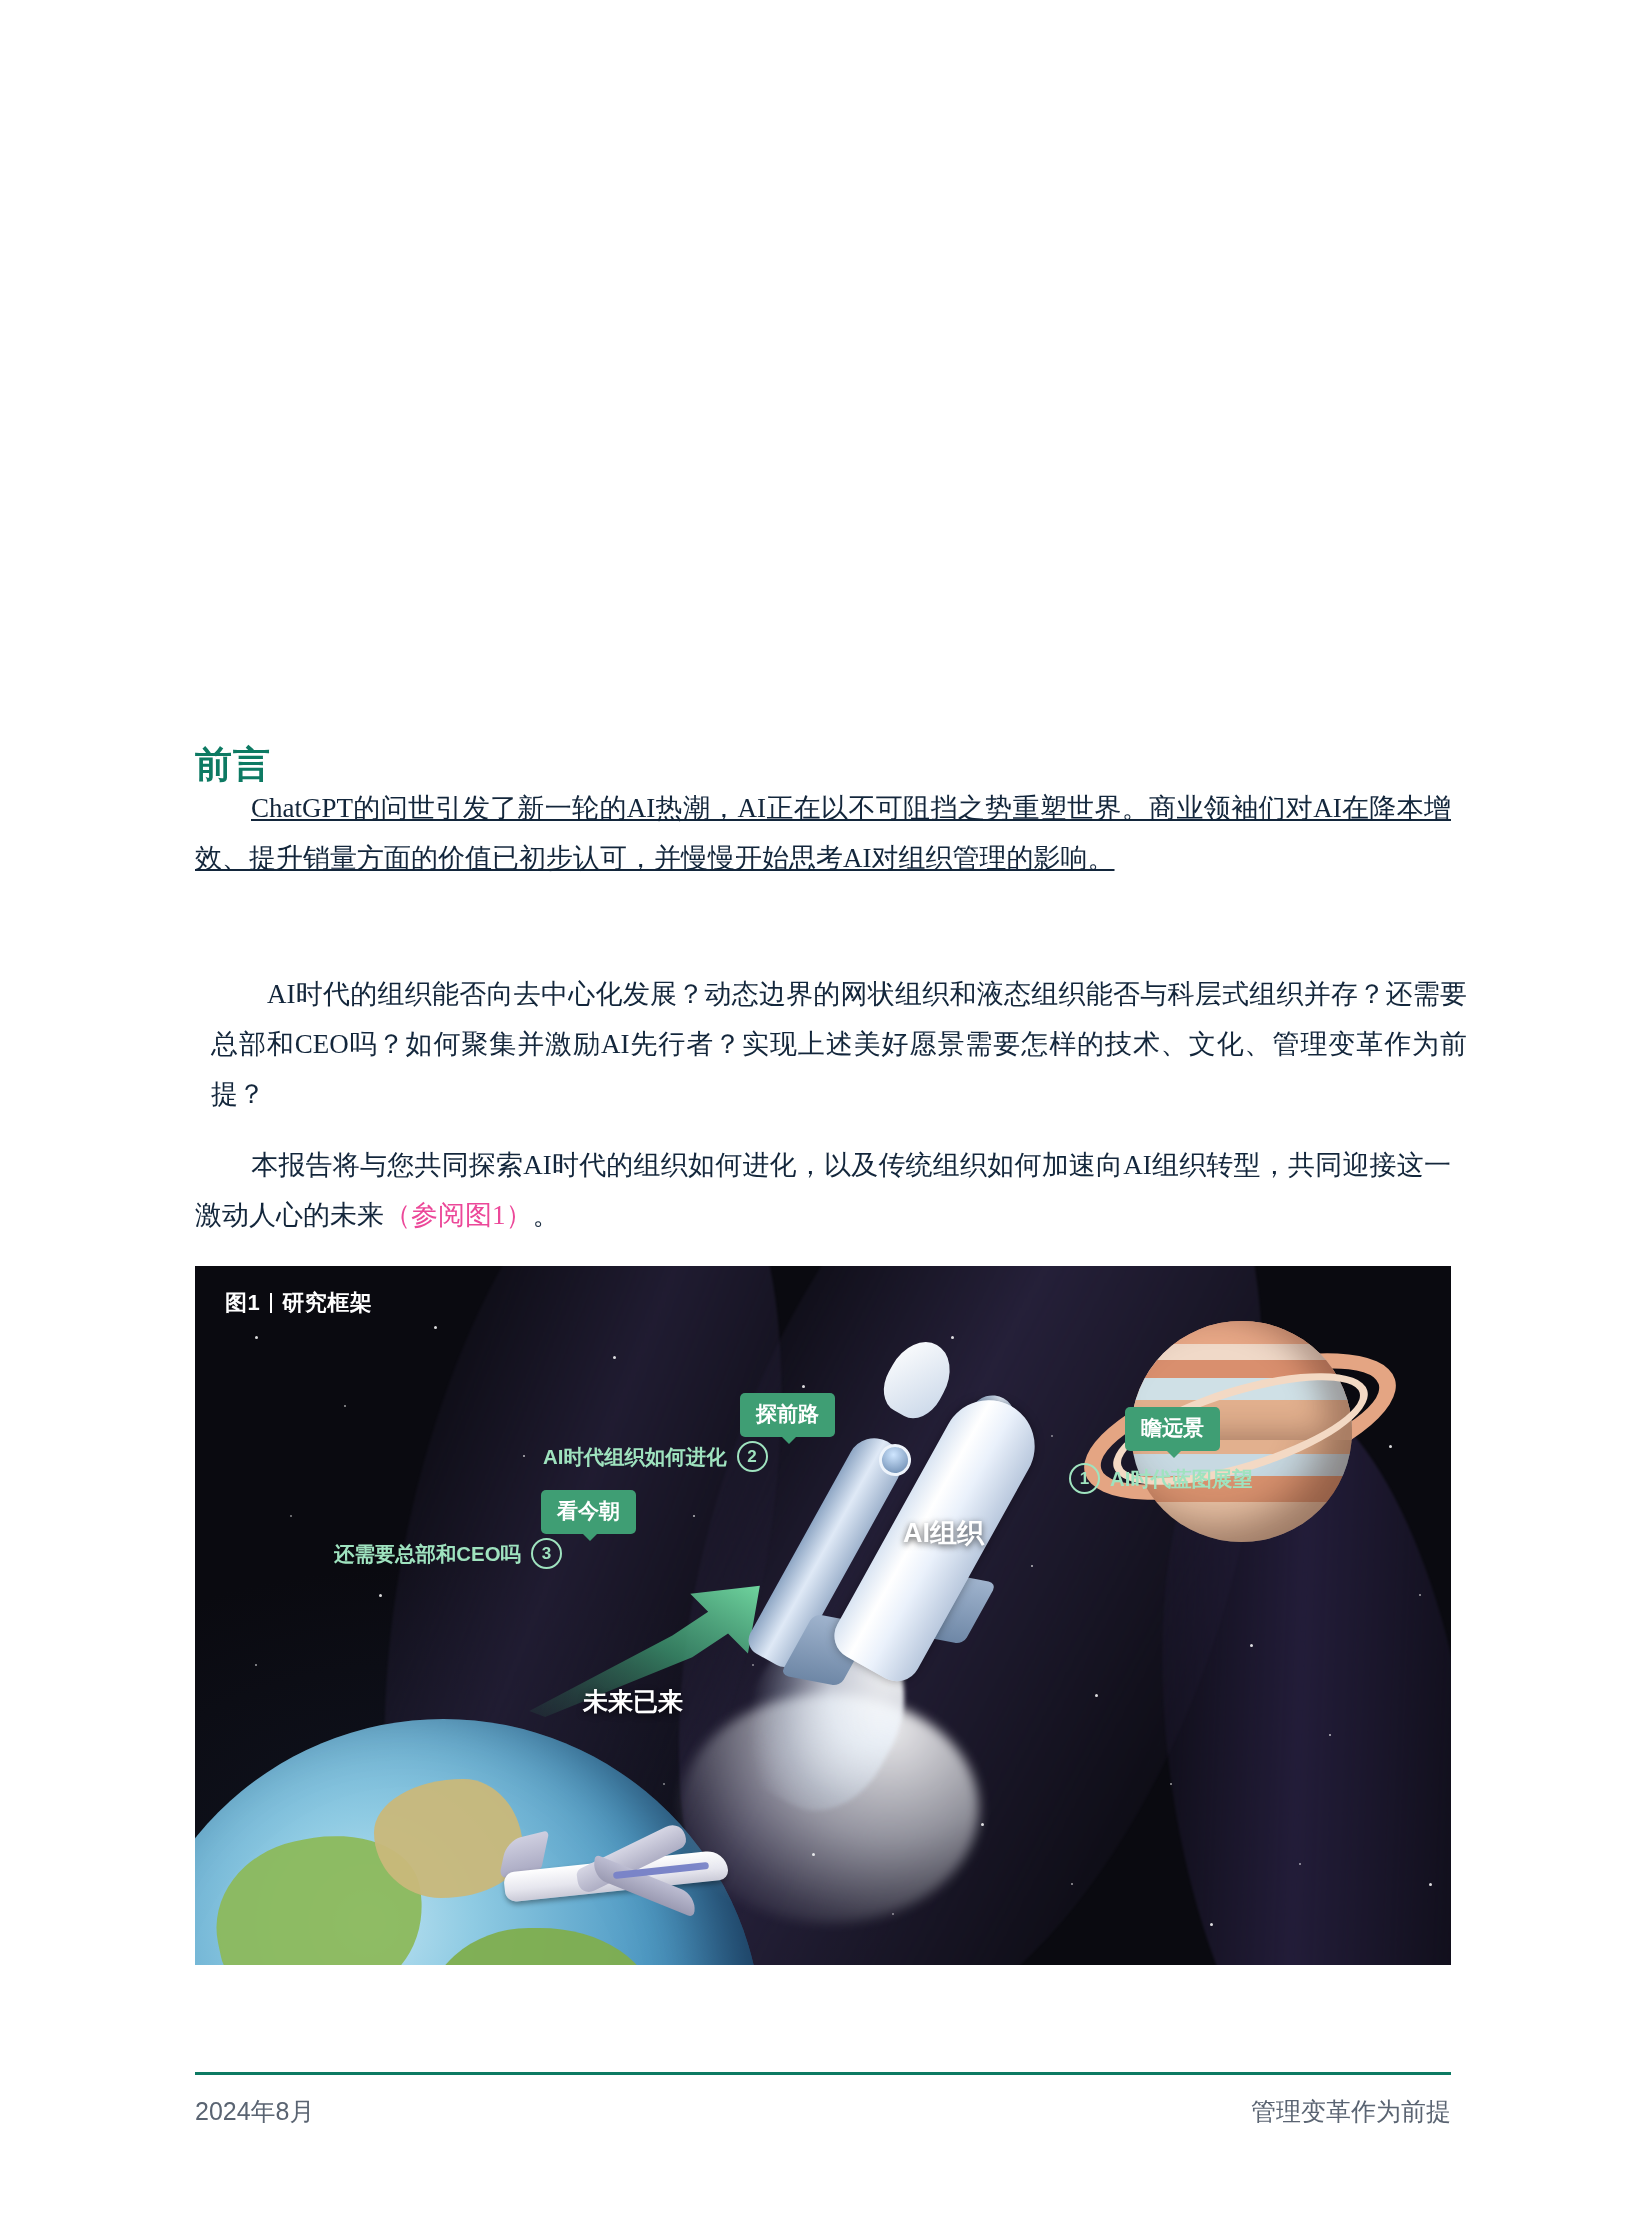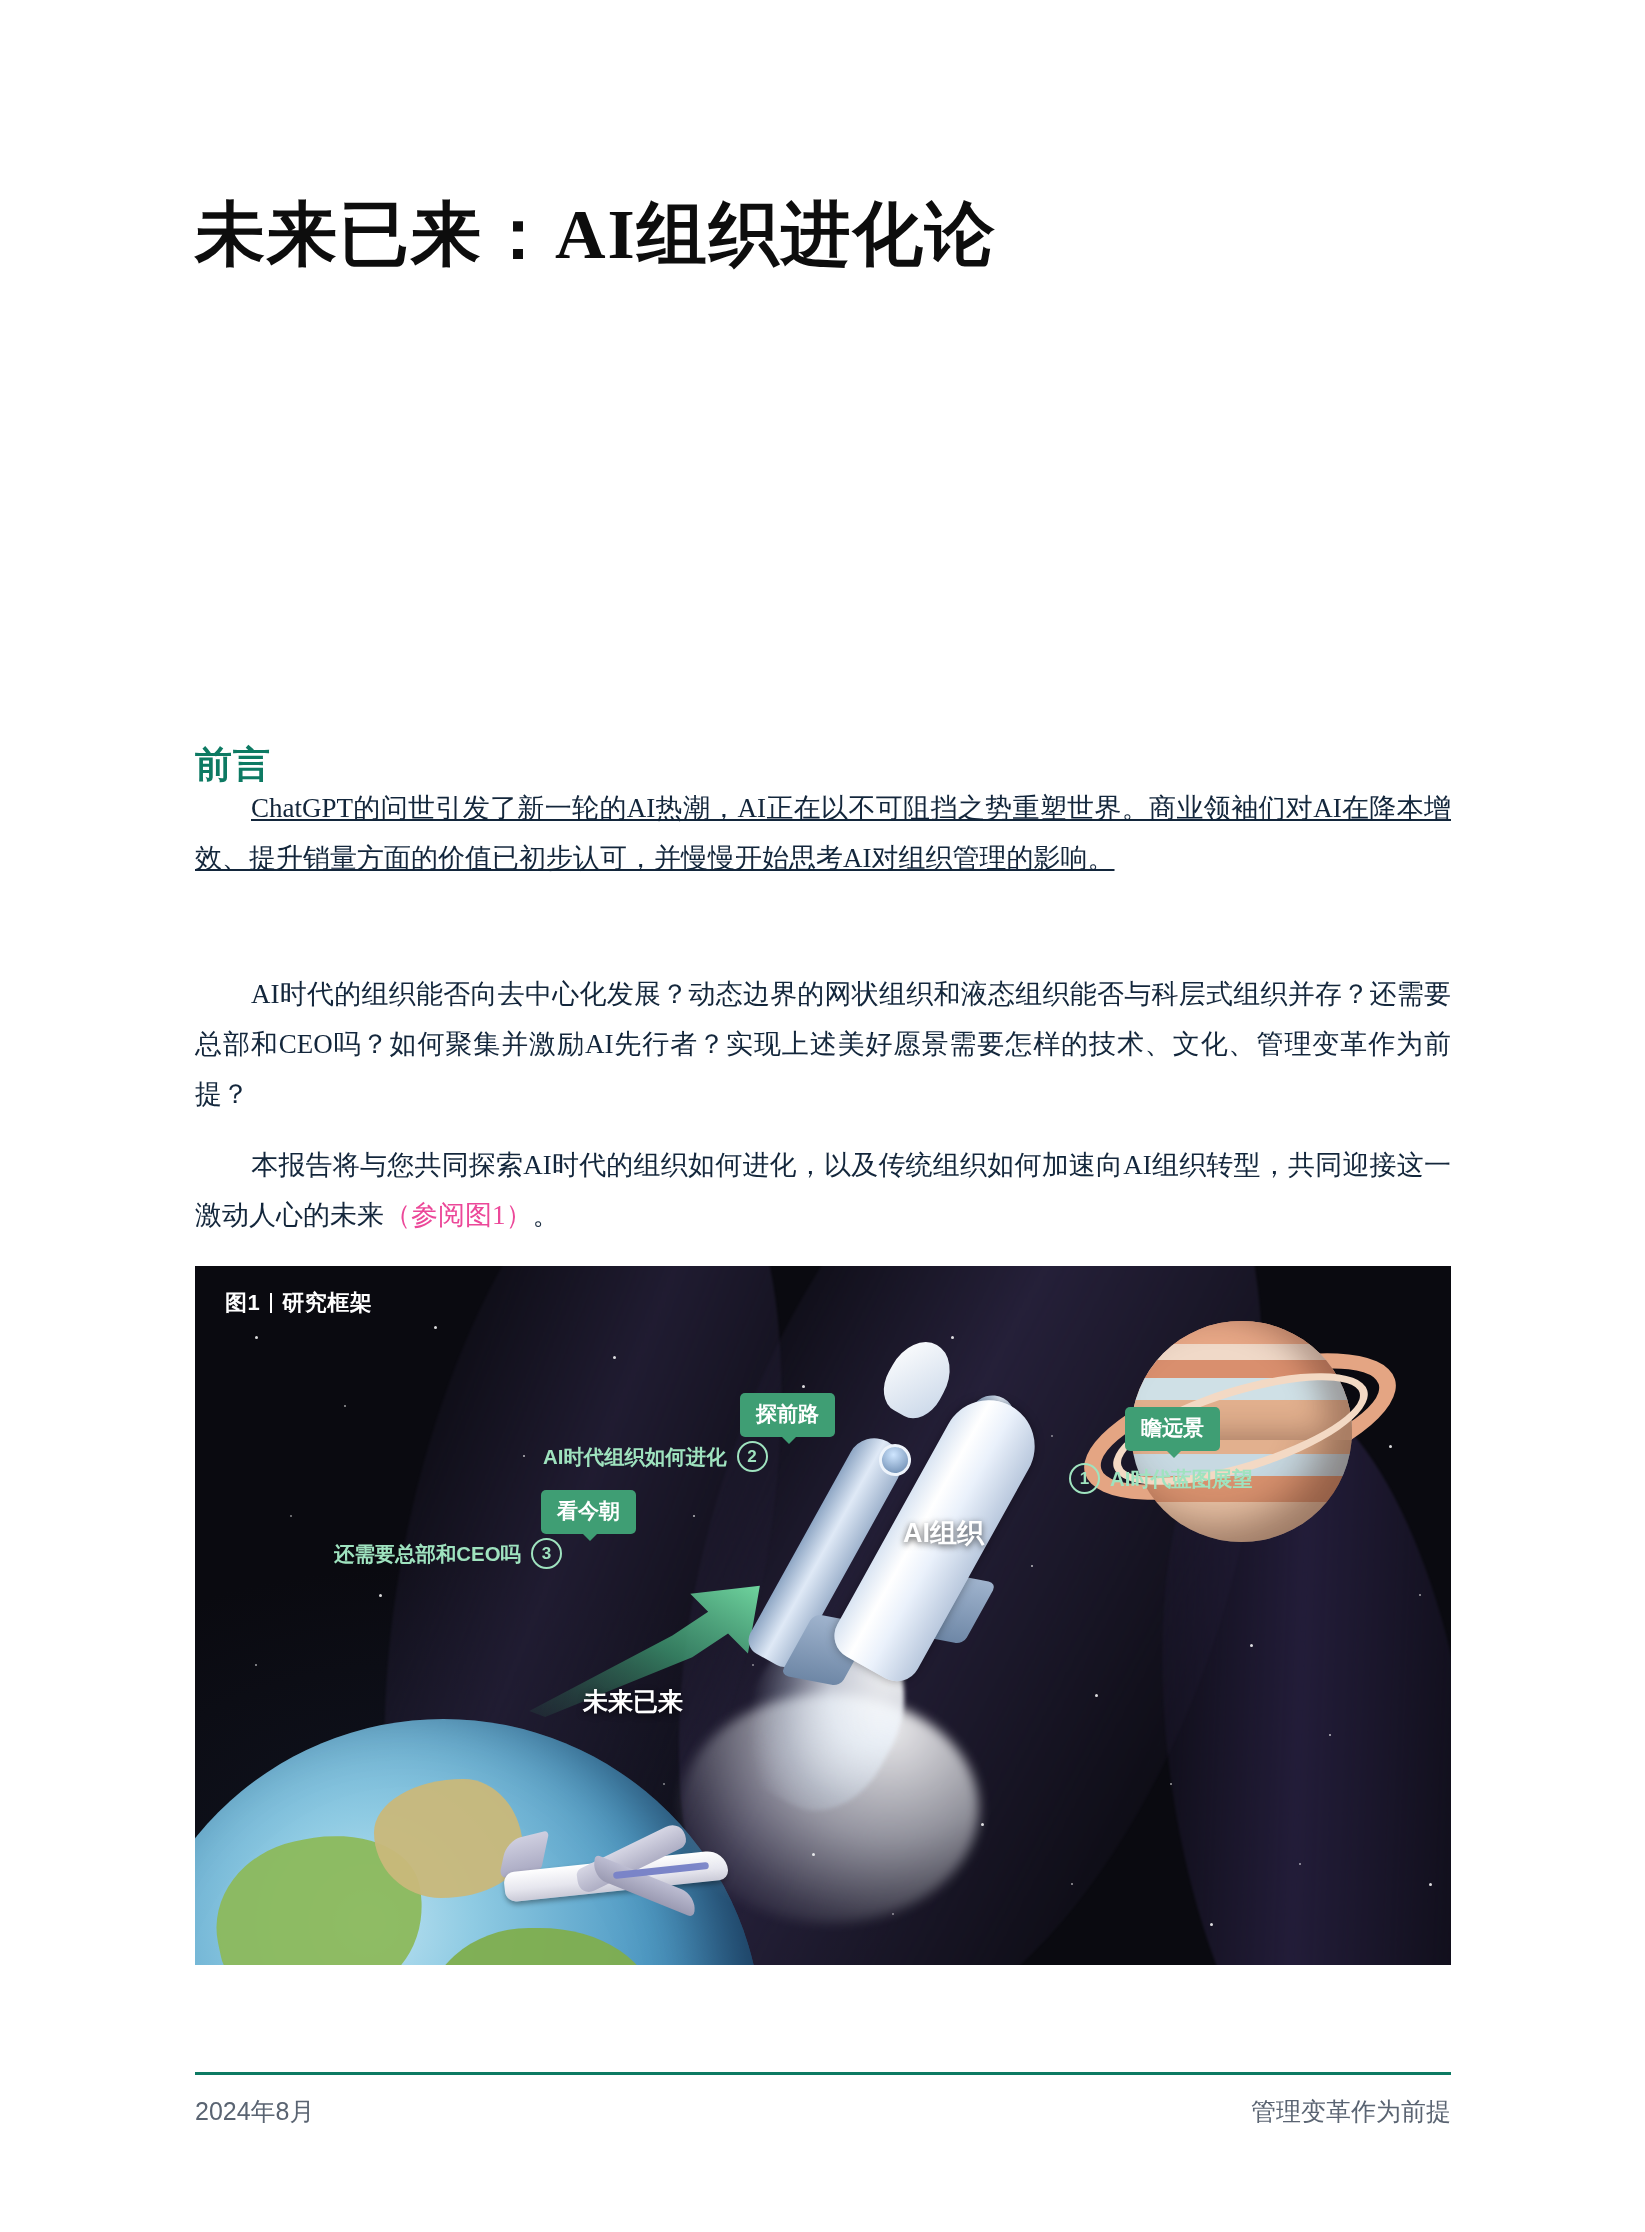--- a/index.html
+++ b/index.html
@@ -52,21 +52,21 @@
     left: 195px;
     width: 1256px;
     font-family: "Liberation Serif", serif;
     font-size: 27px;
     line-height: 50px;
     color: #13263b;
     text-align: justify;
     text-justify: inter-character;
   }
   .p1 { top: 783px; text-decoration: underline; }
-  .p2 { top: 969px; }
+  .p2 { top: 969px; margin-left: 16px; }
   .p3 { top: 1140px; }
 
   .indent { display: inline-block; width: 56px; }
 
   .ref-green { color: #ec4899; }
 
   
   .figure {
     position: absolute;
     left: 195px;
@@ -432,21 +432,20 @@
     font-family: "Liberation Sans", sans-serif;
     font-size: 25px;
     color: #5a6472;
   }
 </style>
 </head>
 <body>
 
 <div class="page">
 
-  <h1 class="title">未来已来：AI组织进化论</h1>
 
   <h2 class="section-heading">前言</h2>
 
   <div class="body-block p1"><span class="indent"></span><span>ChatGPT的问世引发了新一轮的AI热潮，AI正在以不可阻挡之势重塑世界。商业领袖们对AI在降本增效、提升销量方面的价值已初步认可，并慢慢开始思考AI对组织管理的影响。</span></div>
 
   <div class="body-block p2"><span class="indent"></span><span>AI时代的组织能否向去中心化发展？动态边界的网状组织和液态组织能否与科层式组织并存？还需要总部和CEO吗？如何聚集并激励AI先行者？实现上述美好愿景需要怎样的技术、文化、管理变革作为前提？</span></div>
 
   <div class="body-block p3"><span class="indent"></span><span>本报告将与您共同探索AI时代的组织如何进化，以及传统组织如何加速向AI组织转型，共同迎接这一激动人心的未来</span><span class="ref-green">（参阅图1）</span><span>。</span></div>
 
   <div class="figure">

